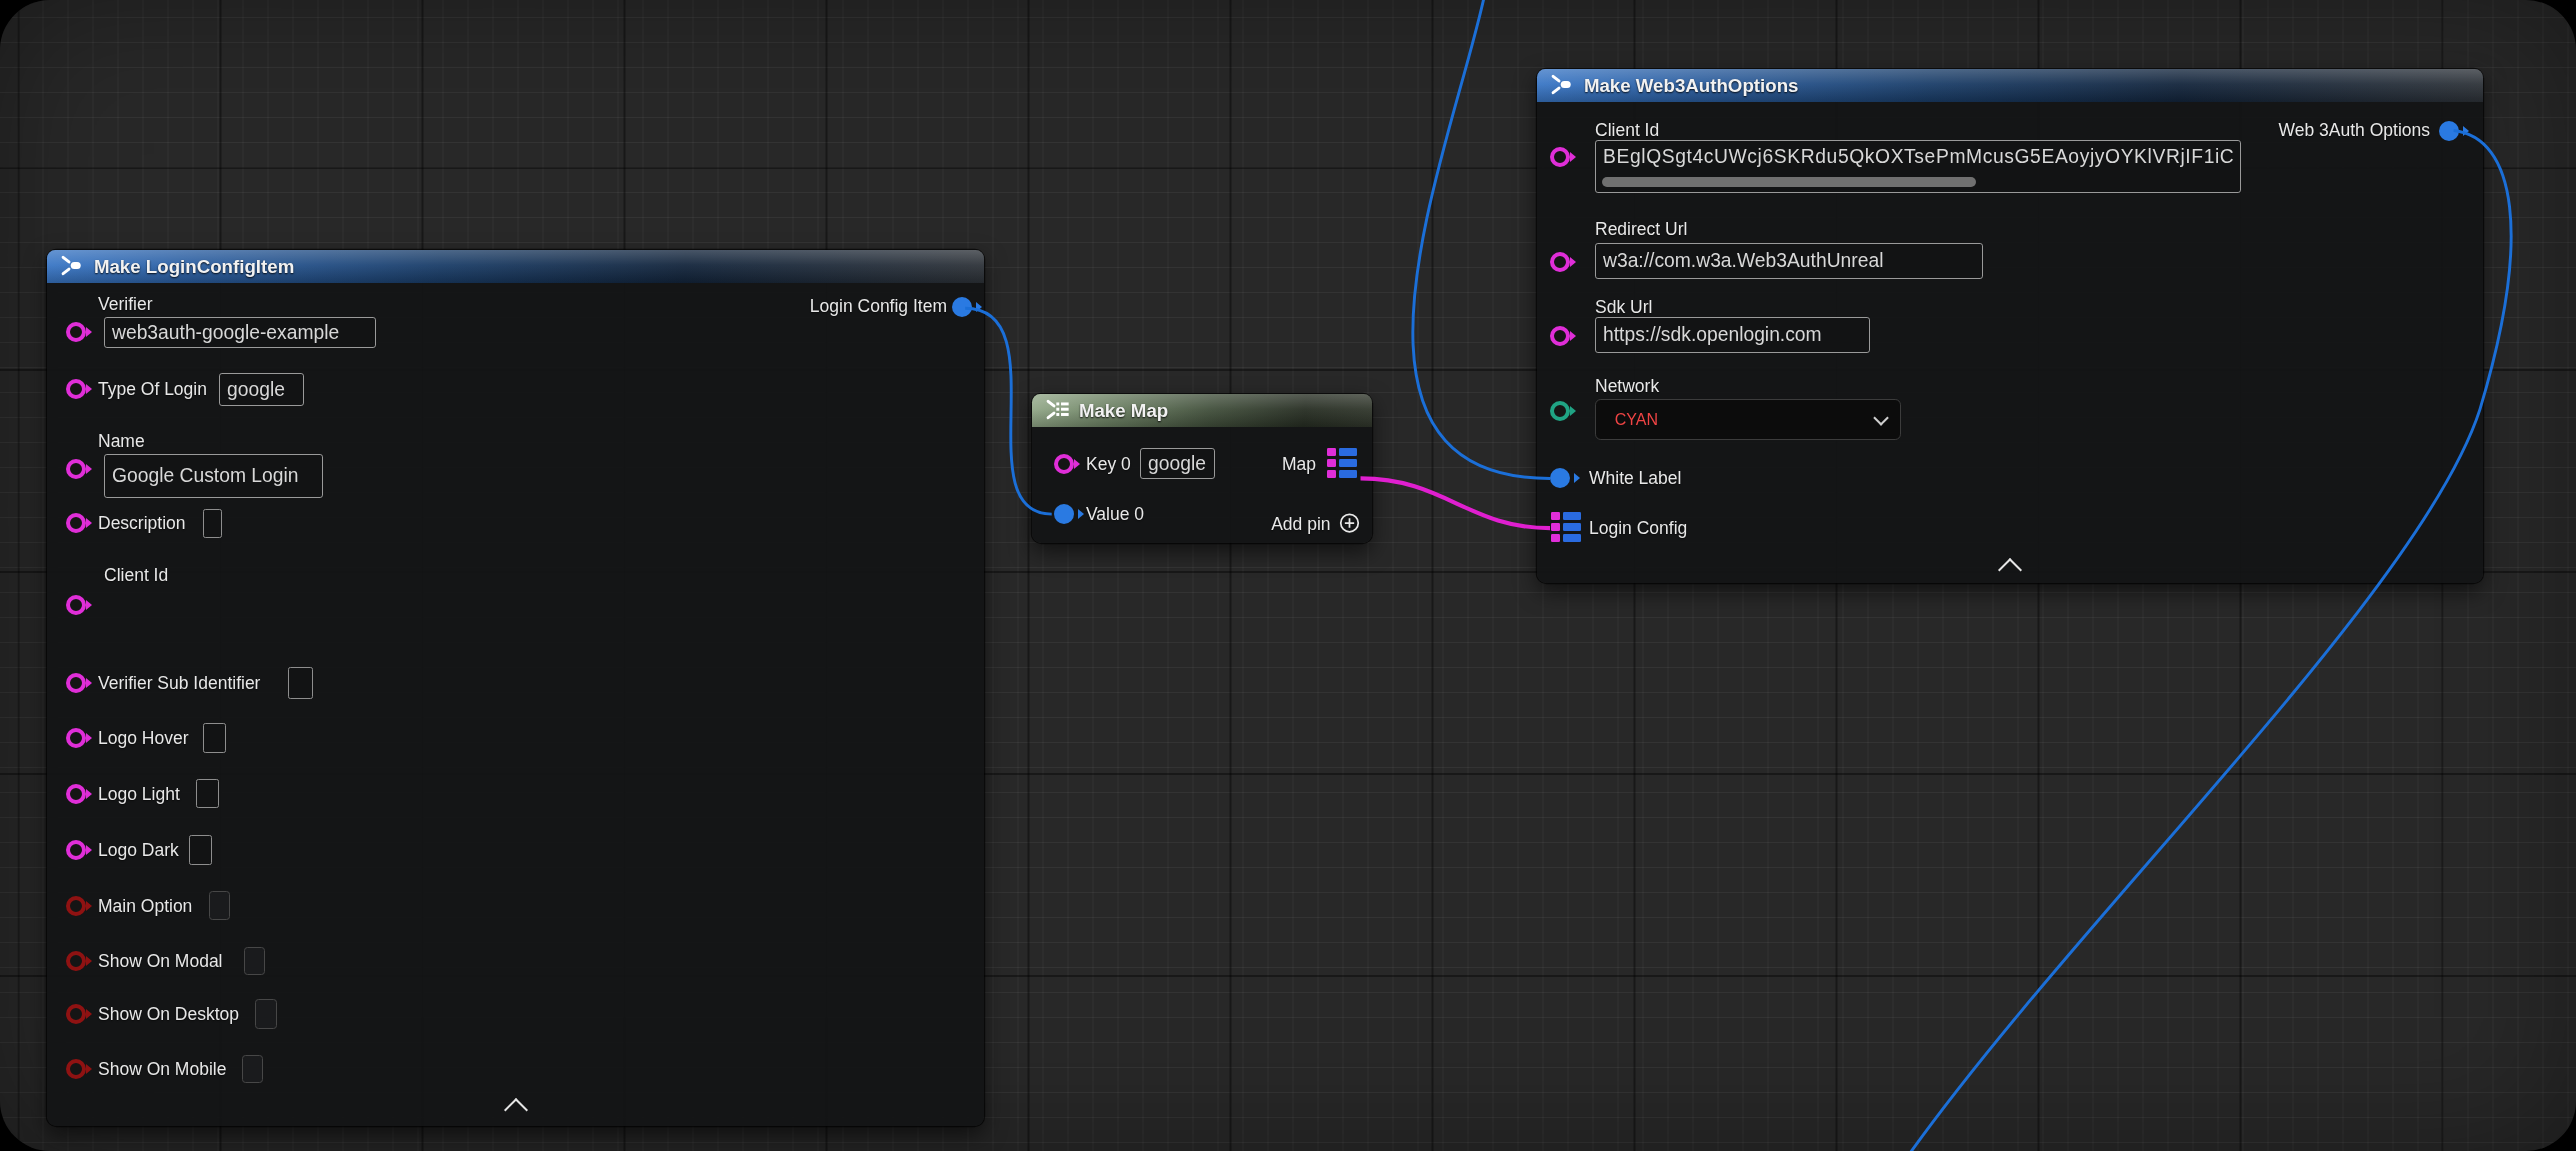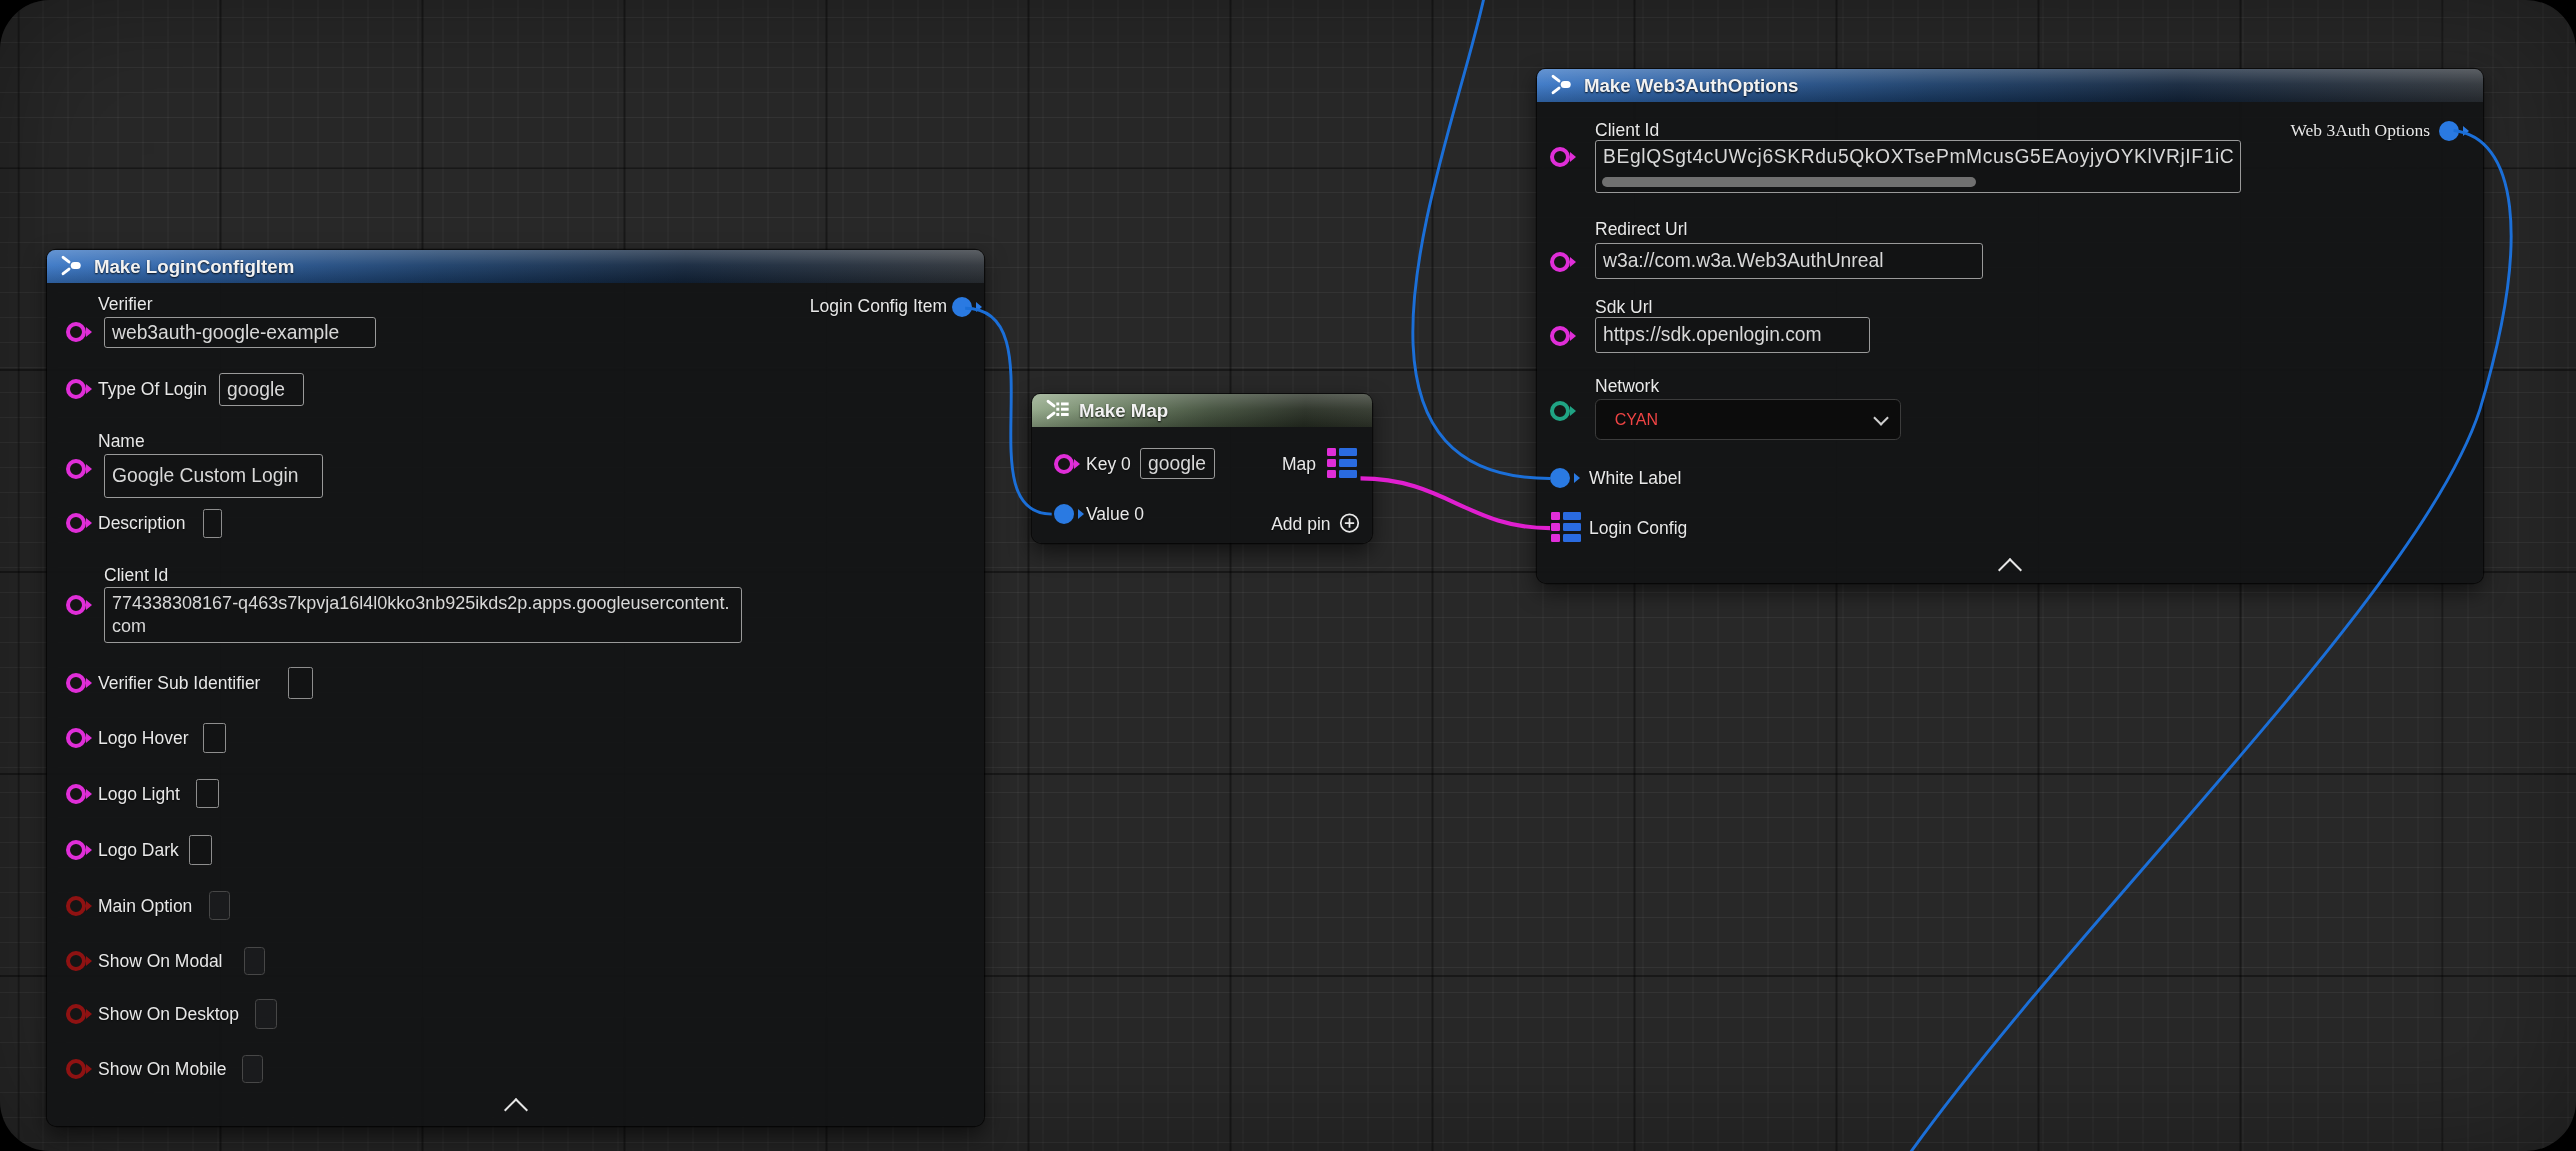--- a/index.html
+++ b/index.html
@@ -112,21 +112,20 @@
 
     <span class="plabel" style="left:51px; top:191px;">Name</span>
     <span class="tbox" style="left:57px; top:204px; width:219px; height:44px;">Google Custom Login</span>
     <span class="pin ring pink" style="left:29px; top:219px;"></span>
 
     <span class="pin ring pink" style="left:29px; top:273px;"></span>
     <span class="plabel" style="left:51px; top:273px;">Description</span>
     <span class="ebox" style="left:156px; top:259px; width:19.3px; height:29px;"></span>
 
     <span class="plabel" style="left:57px; top:325px;">Client Id</span>
-    <span class="tbox multiline" style="left:57px; top:337px; width:638px; height:56px;">774338308167-q463s7kpvja16l4l0kko3nb925ikds2p.apps.googleusercontent.com</span>
     <span class="pin ring pink" style="left:29px; top:355px;"></span>
 
     <span class="pin ring pink" style="left:29px; top:433px;"></span>
     <span class="plabel" style="left:51px; top:433px;">Verifier Sub Identifier</span>
     <span class="ebox" style="left:241px; top:417px; width:24.6px; height:32px;"></span>
 
     <span class="pin ring pink" style="left:29px; top:488px;"></span>
     <span class="plabel" style="left:51px; top:488px;">Logo Hover</span>
     <span class="ebox" style="left:156px; top:473px; width:23px; height:30px;"></span>
 
@@ -207,21 +206,21 @@
       <span class="hicon">
         <svg width="27" height="27" viewBox="0 0 46 46">
           <path d="M7 9 L17 17" stroke="#ffffff" stroke-width="5" stroke-linecap="round"></path>
           <path d="M7 37 L17 29" stroke="#ffffff" stroke-width="5" stroke-linecap="round"></path>
           <rect x="20" y="17" width="17" height="12" rx="6" fill="#ffffff"></rect>
         </svg>
       </span>
       <span class="ntitle">Make Web3AuthOptions</span>
     </div>
 
-    <span class="rlabel" style="right:53px; top:61px;font-family:Liberation Serif, serif;">Web 3Auth Options</span>
+    <span class="rlabel" style="right:53px; top:61px;">Web 3Auth Options</span>
     <span class="pin fill blue" style="left:912px; top:62px;"></span>
 
     <span class="plabel" style="left:58px; top:61px;">Client Id</span>
     <span class="tbox toptext" style="left:58px; top:71px; width:646px; height:53px; letter-spacing:0.6px;">
       <span>BEglQSgt4cUWcj6SKRdu5QkOXTsePmMcusG5EAoyjyOYKlVRjIF1iC</span>
       <span class="hscroll"></span>
     </span>
     <span class="pin ring pink" style="left:23px; top:88px;"></span>
 
     <span class="plabel" style="left:58px; top:160px;">Redirect Url</span>

